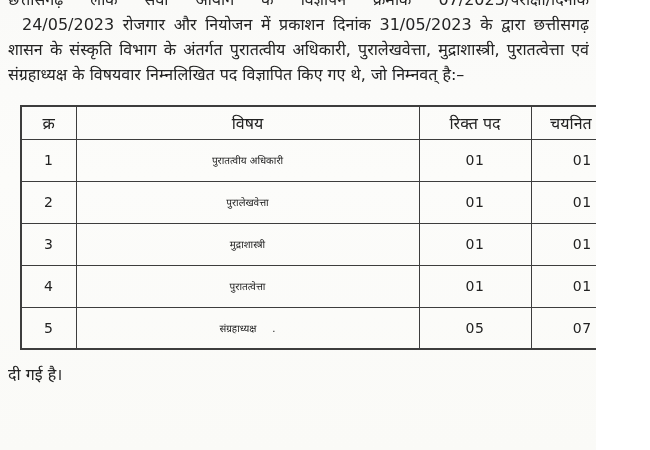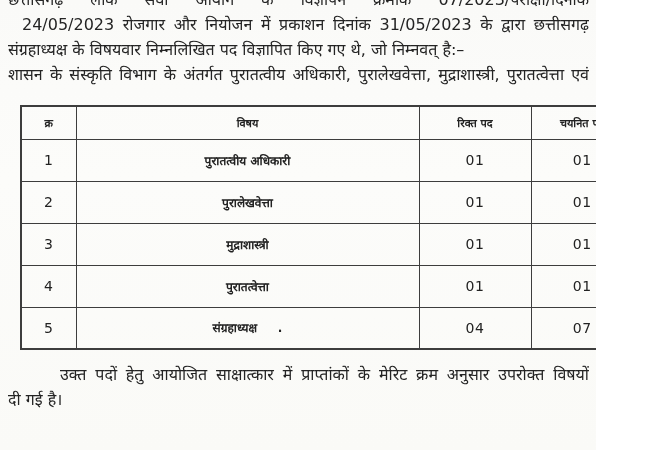--- a/index.html
+++ b/index.html
@@ -41,35 +41,35 @@
   .vtable th, .vtable td {
     border: 1.6px solid #3d3d3d;
     text-align: center;
     vertical-align: middle;
     overflow: hidden;
     padding: 0 4px;
     color: #222;
   }
   .vtable { border: 2px solid #3d3d3d; }
   .vtable thead tr { height: 33px; }
-  .vtable thead th { font-size: 11px; font-weight: 700; }
+  .vtable thead th { font-size: 16px; font-weight: 400; }
   .vtable tbody tr { height: 42px; }
-  .cell-subject { font-size: 12px; font-weight: 700; }
+  .cell-subject { font-size: 10px; font-weight: 400; }
   .cell-num { font-size: 14px; letter-spacing: 0.5px; }
 </style>
 </head>
 <body>
 
 <div class="doc">
 
   <div class="para para-intro">
     <div class="line">छत्तीसगढ़ लोक सेवा आयोग के विज्ञापन क्रमांक 07/2023/परीक्षा/दिनांक</div>
     <div class="line indent-sm">24/05/2023 रोजगार और नियोजन में प्रकाशन दिनांक 31/05/2023 के द्वारा छत्तीसगढ़</div>
+    <div class="line">शासन के संस्कृति विभाग के अंतर्गत पुरातत्वीय अधिकारी, पुरालेखवेत्ता, मुद्राशास्त्री, पुरातत्वेत्ता एवं</div>
     <div class="line no-stretch">संग्रहाध्यक्ष के विषयवार निम्नलिखित पद विज्ञापित किए गए थे, जो निम्नवत् है:–</div>
-    <div class="line">शासन के संस्कृति विभाग के अंतर्गत पुरातत्वीय अधिकारी, पुरालेखवेत्ता, मुद्राशास्त्री, पुरातत्वेत्ता एवं</div>
   </div>
 
   <table class="vtable">
     <colgroup>
       <col style="width:55px">
       <col style="width:343px">
       <col style="width:112px">
       <col style="width:103px">
     </colgroup>
     <thead>
@@ -101,24 +101,23 @@
       </tr>
       <tr>
         <td class="cell-num">4</td>
         <td class="cell-subject">पुरातत्वेत्ता</td>
         <td class="cell-num">01</td>
         <td class="cell-num">01</td>
       </tr>
       <tr>
         <td class="cell-num">5</td>
         <td class="cell-subject">संग्रहाध्यक्ष&nbsp;&nbsp;&nbsp;&nbsp;&nbsp;.</td>
-        <td class="cell-num">04</td>
+        <td class="cell-num">05</td>
         <td class="cell-num">07</td>
       </tr>
     </tbody>
   </table>
 
   <div class="para para-closing">
-    <div class="line indent-lg">उक्त पदों हेतु आयोजित साक्षात्कार में प्राप्तांकों के मेरिट क्रम अनुसार उपरोक्त विषयों</div>
     <div class="line no-stretch">दी गई है।</div>
   </div>
 
 </div>
 
 </body></html>

